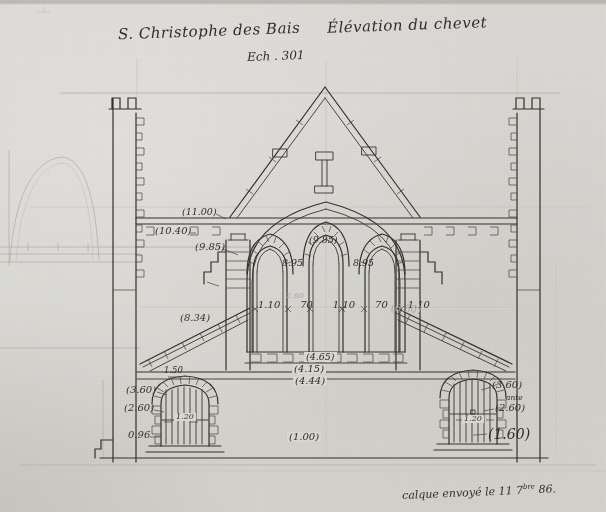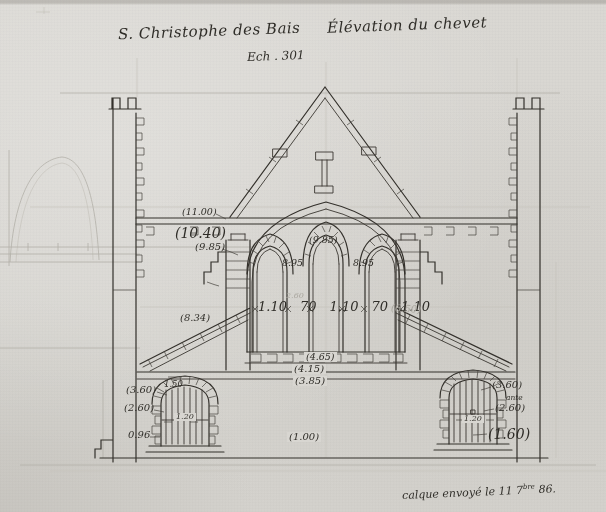--- a/index.html
+++ b/index.html
@@ -114,44 +114,44 @@
                M491,387 q-6,2 -10,3 M494,409 q-6,1 -10,2 M487,434 q-10,1 -14,1
                M168,377 h14 M164,422 h8 M190,422 h8 M456,420 h8 M486,420 h8"></path>
     </g>
   </svg>
 
   <div class="hw" style="left:118px;top:24px;font-size:15px;letter-spacing:.5px;transform:rotate(-2deg);">S. Christophe des Bais</div>
   <div class="hw" style="left:327px;top:18px;font-size:15px;letter-spacing:.5px;transform:rotate(-2deg);">Élévation du chevet</div>
   <div class="hw" style="left:247px;top:50px;font-size:12px;transform:rotate(-2deg);">Ech . 301</div>
 
   <div class="hw" style="left:182px;top:207px;font-size:9.5px;text-align:right;">(11.00)</div>
-  <div class="hw" style="left:155px;top:226px;font-size:14px;margin-left:20px;">(10.40)</div>
+  <div class="hw" style="left:155px;top:226px;font-size:10px;">(10.40)</div>
   <div class="hw" style="left:195px;top:242px;font-size:10px;">(9.85)</div>
   <div class="hw" style="left:180px;top:270px;font-size:10px;margin-top:43px;">(8.34)</div>
 
   <div class="hw" style="left:309px;top:235px;font-size:9.5px;">(9.85)</div>
   <div class="hw" style="left:282px;top:258px;font-size:9.5px;">8.95</div>
   <div class="hw" style="left:353px;top:258px;font-size:9.5px;">8.95</div>
 
-  <div class="widths" style="position:absolute;left:258px;top:300px;width:172px;font-size:13px;">
+  <div class="widths" style="position:absolute;left:258px;top:300px;width:172px;font-size:10px;">
     <span class="hw" style="position:static;">1.10</span>
     <span class="hw" style="position:static;">70</span>
     <span class="hw" style="position:static;">1.10</span>
     <span class="hw" style="position:static;">70</span>
     <span class="hw" style="position:static;">1.10</span>
   </div>
 
   <div class="hw pencil" style="left:286px;top:292px;font-size:8px;">2.60</div>
   <div class="hw pencil" style="left:391px;top:304px;font-size:10px;transform:rotate(4deg);">(6.50)</div>
 
   <div class="hw bg" style="left:304px;top:352px;font-size:9.5px;">(4.65)</div>
   <div class="hw bg" style="left:292px;top:364px;font-size:10px;">(4.15)</div>
-  <div class="hw bg" style="left:293px;top:376px;font-size:10px;">(3.85)</div>
+  <div class="hw bg" style="left:293px;top:376px;font-size:10px;">(4.44)</div>
 
-  <div class="hw" style="left:164px;top:380px;font-size:8.5px;">1.50</div>
+  <div class="hw" style="left:164px;top:366px;font-size:8.5px;">1.50</div>
   <div class="hw" style="left:126px;top:385px;font-size:10px;">(3.60)</div>
   <div class="hw" style="left:124px;top:403px;font-size:10px;">(2.60)</div>
   <div class="hw" style="left:128px;top:430px;font-size:10px;">0.96</div>
   <div class="hw bg" style="left:174px;top:413px;font-size:8px;">1.20</div>
 
   <div class="hw" style="left:492px;top:380px;font-size:10px;">(3.60)</div>
   <div class="hw" style="left:506px;top:394px;font-size:7.5px;">ante</div>
   <div class="hw" style="left:495px;top:403px;font-size:10px;">(2.60)</div>
   <div class="hw" style="left:488px;top:427px;font-size:14px;">(1.60)</div>
   <div class="hw bg" style="left:462px;top:415px;font-size:8px;">1.20</div>

